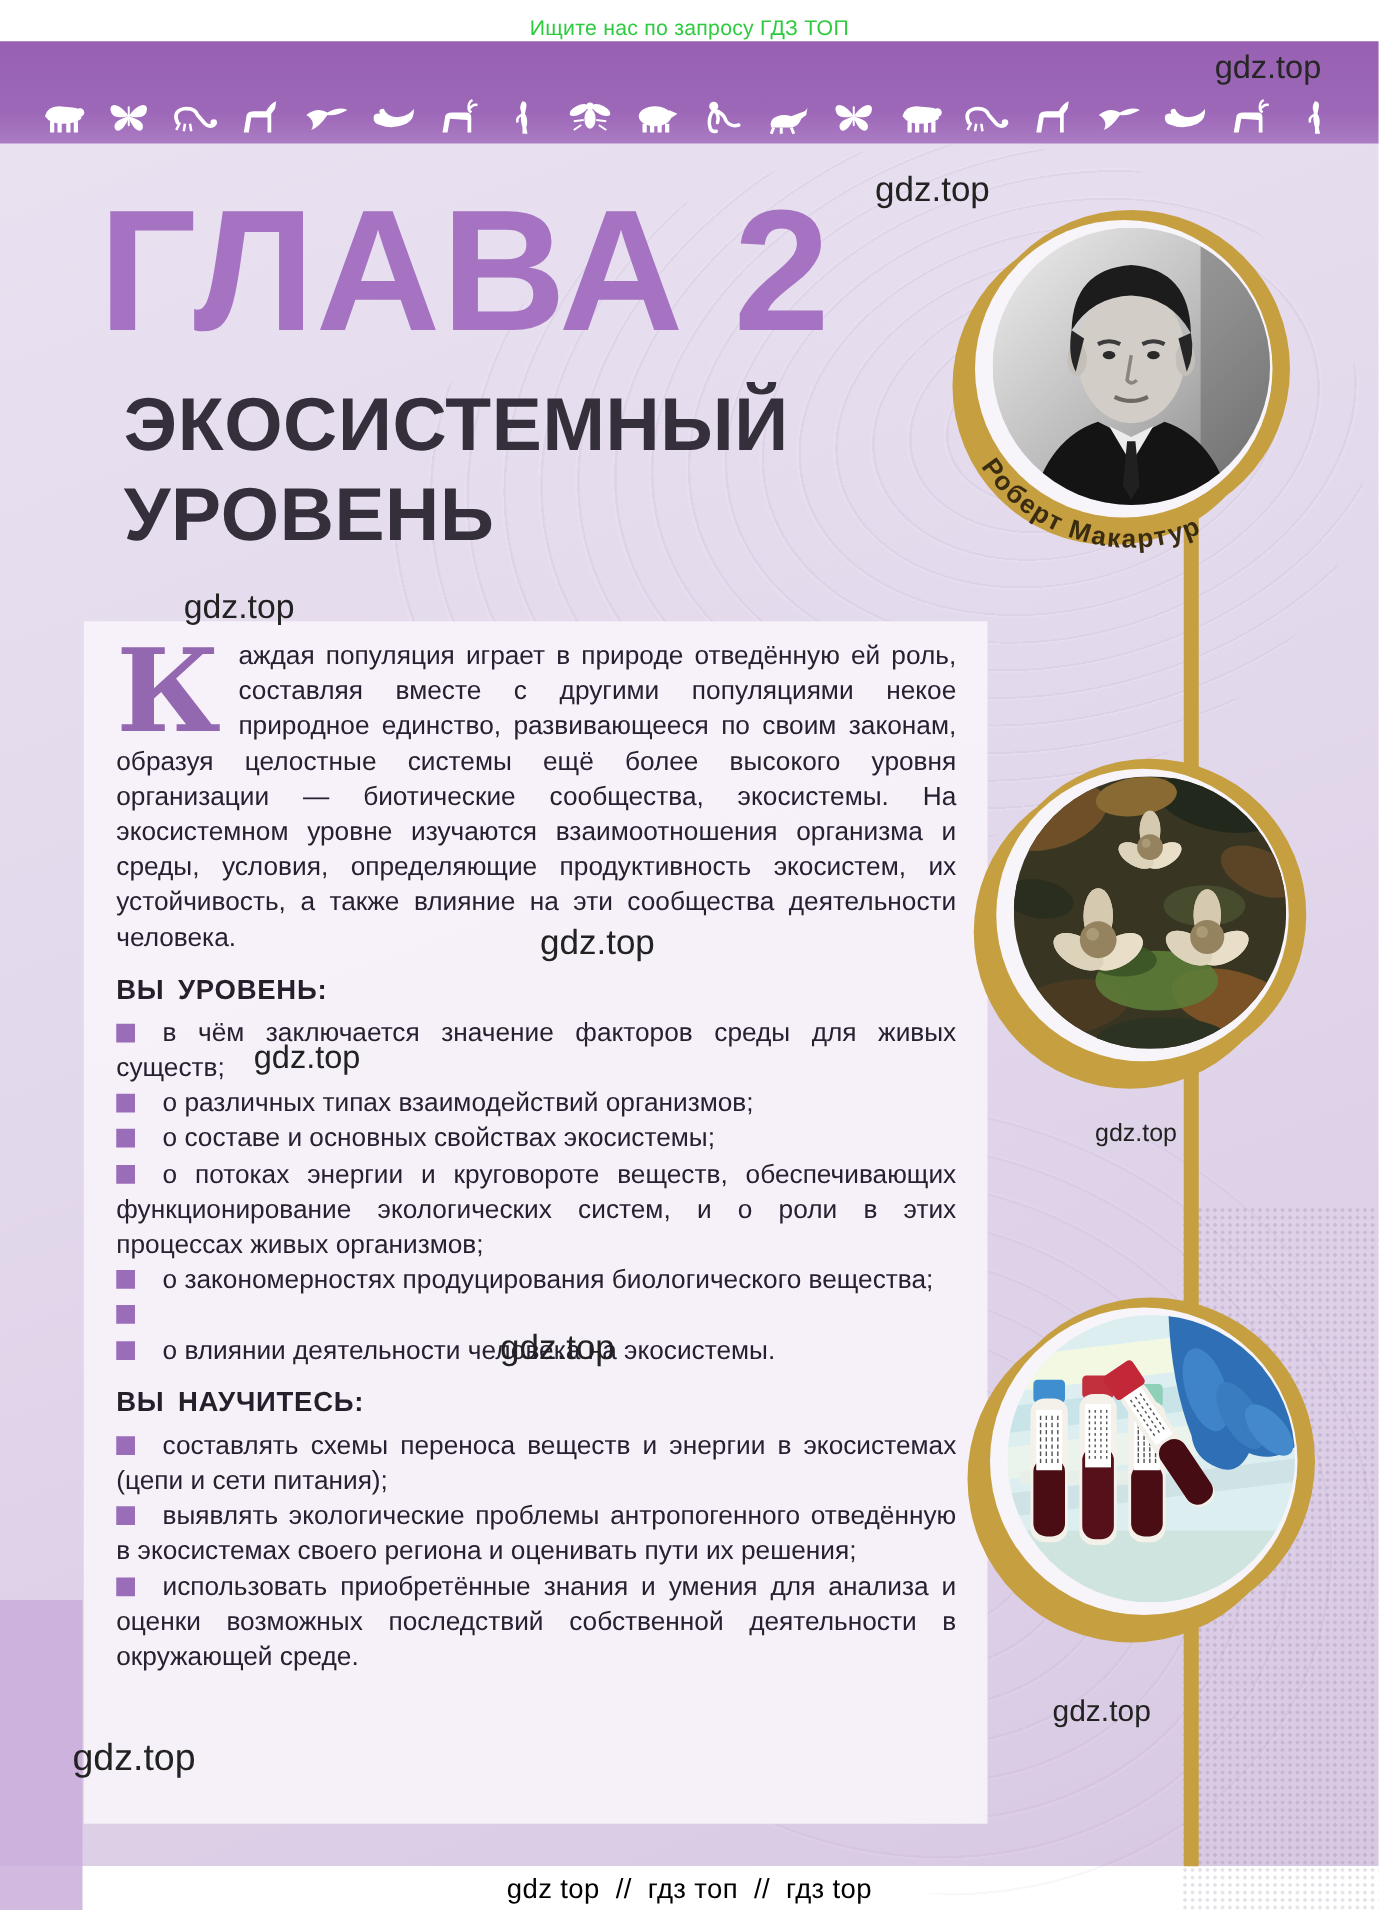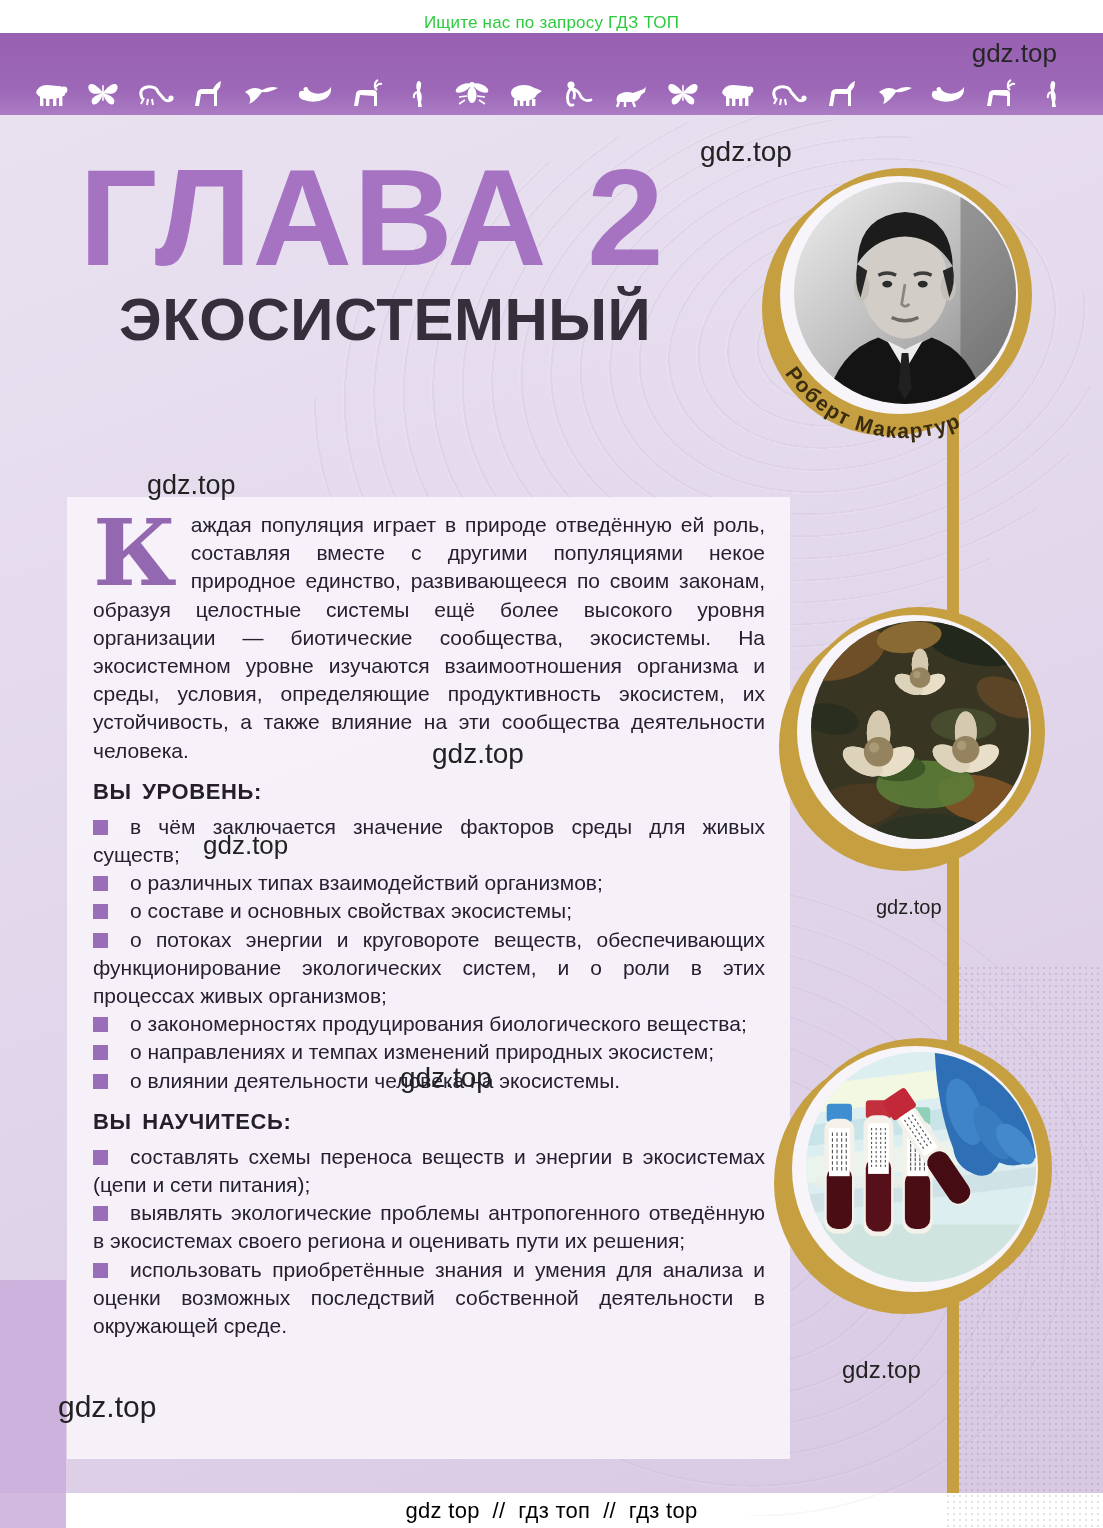--- a/index.html
+++ b/index.html
@@ -46,22 +46,22 @@
     left:945px;top:850px;width:158px;height:628px;
     background-image:radial-gradient(rgba(88,62,110,0.26) 1.3px, transparent 1.4px);
     background-size:6px 6px;opacity:.6;
   }
   .left-strip{left:0;top:1165px;width:66px;height:328px;background:#c9add9;opacity:.85;}
   
   .chapter-label{
     position:absolute;left:79px;top:148px;z-index:2;
     font-size:138px;font-weight:700;letter-spacing:1px;color:#a673c3;line-height:1;
   }
-  .chapter-title{position:absolute;left:99px;top:284px;z-index:2;
-    font-size:60px;font-weight:700;color:#352e3b;line-height:72px;letter-spacing:.5px;margin-left:20px;}
+  .chapter-title{position:absolute;left:99px;top:304px;z-index:2;
+    font-size:60px;font-weight:700;color:#352e3b;line-height:72px;letter-spacing:.5px;}
   
   .panel{
     position:absolute;left:67px;top:497px;width:723px;height:962px;z-index:2;
     background:rgba(248,244,251,0.90);
     box-sizing:border-box;padding:14px 25px 0 26px;
   }
   .intro{font-size:21px;line-height:28.2px;text-align:justify;text-align-last:left;}
   .dropcap{
     float:left;font-family:"DejaVu Serif",serif;font-weight:700;
     font-size:92px;line-height:76px;height:80px;color:#9468b0;
@@ -264,34 +264,35 @@
 <div class="main">
   <div class="tex tex-swirl"></div>
   <div class="tex tex-swirl2"></div>
   <div class="tex tex-stipple"></div>
   <div class="tex left-strip"></div>
 </div>
 
 <div class="chapter-label">ГЛАВА 2</div>
 <div class="chapter-title">
   <div>ЭКОСИСТЕМНЫЙ</div>
+  <div>УРОВЕНЬ</div>
 </div>
 
 <div class="panel">
   <p class="intro" style="margin:0;">
     <span class="dropcap">К</span><span>аждая популяция играет в природе отведённую ей роль, составляя вместе с другими популяциями некое природное единство, развивающееся по своим законам, образуя целостные системы ещё более высокого уровня организации — биотические сообщества, экосистемы. На экосистемном уровне изучаются взаимоотношения организма и среды, условия, определяющие продуктивность экосистем, их устойчивость, а также влияние на эти сообщества деятельности человека.</span>
   </p>
   <div class="sec-heading">ВЫ УРОВЕНЬ:</div>
   <ul class="blist">
       <li><span class="sq"></span><span>в чём заключается значение факторов среды для живых существ;</span></li>
       <li><span class="sq"></span><span>о различных типах взаимодействий организмов;</span></li>
       <li><span class="sq"></span><span>о составе и основных свойствах экосистемы;</span></li>
       <li><span class="sq"></span><span>о потоках энергии и круговороте веществ, обеспечивающих функционирование экологических систем, и о роли в этих процессах живых организмов;</span></li>
       <li><span class="sq"></span><span>о закономерностях продуцирования биологического вещества;</span></li>
-      <li><span class="sq"></span><span>о направлениях и темпах изменений природных экосистем;</span></li>
+      <li><span class="sq"></span></li>
       <li><span class="sq"></span><span>о влиянии деятельности человека на экосистемы.</span></li>
     </ul>
   <div class="sec-heading">ВЫ НАУЧИТЕСЬ:</div>
   <ul class="blist">
       <li><span class="sq"></span><span>составлять схемы переноса веществ и энергии в экосистемах (цепи и сети питания);</span></li>
       <li><span class="sq"></span><span>выявлять экологические проблемы антропогенного отведённую в экосистемах своего региона и оценивать пути их решения;</span></li>
       <li><span class="sq"></span><span>использовать приобретённые знания и умения для анализа и оценки возможных последствий собственной деятельности в окружающей среде.</span></li>
     </ul>
 </div>
 

